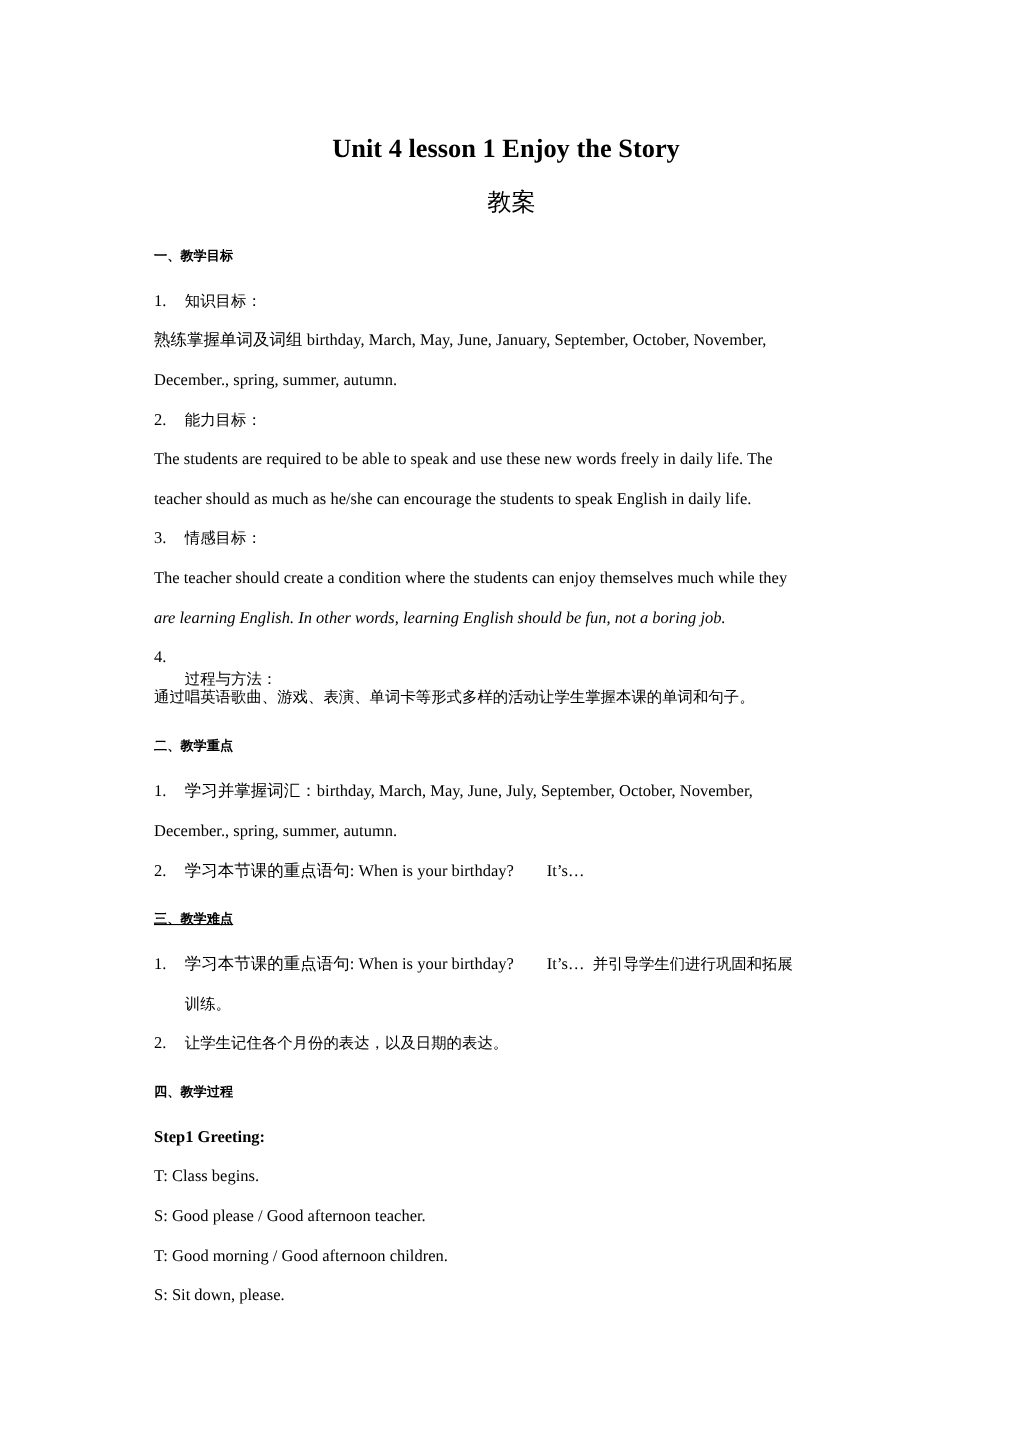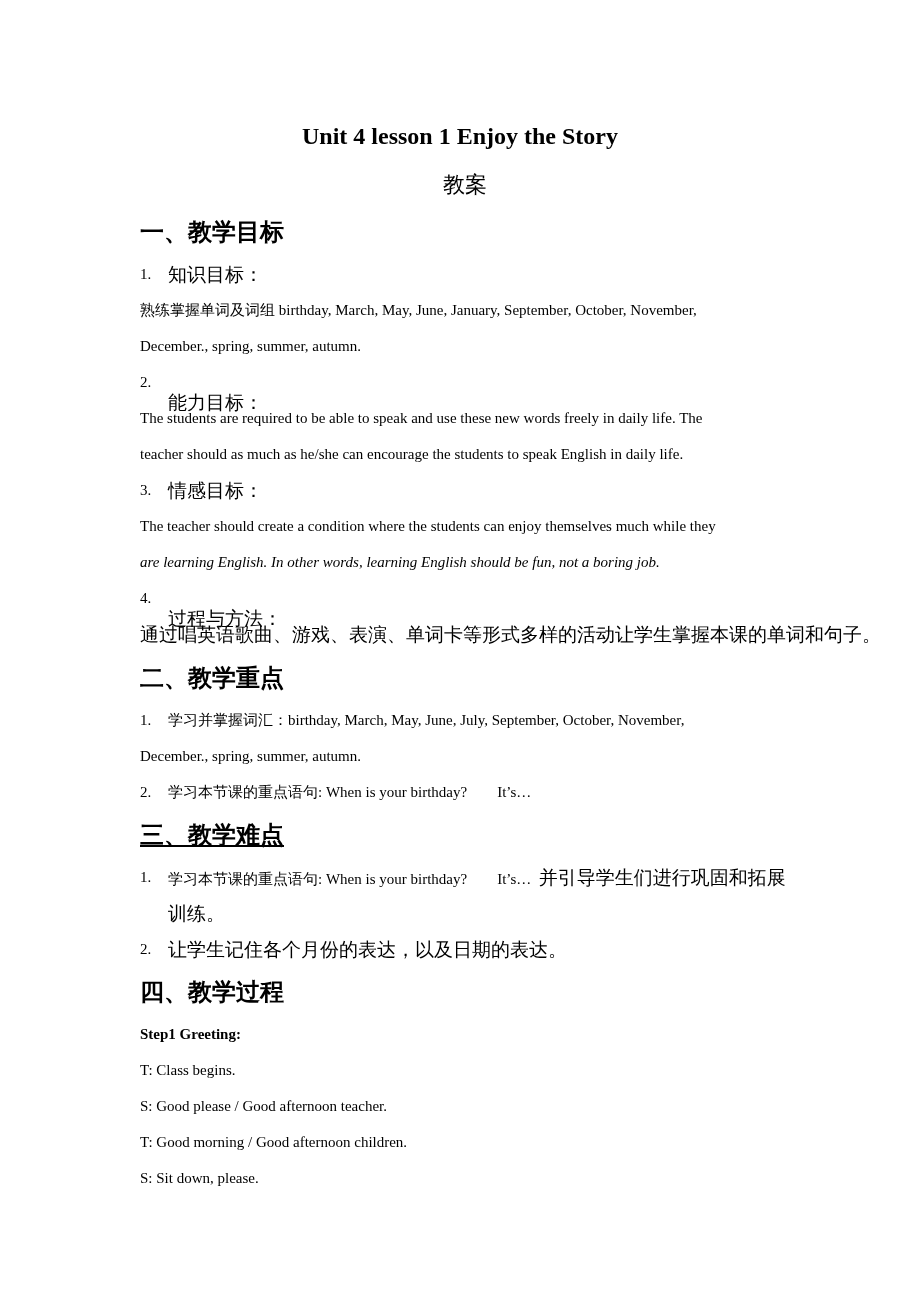--- a/index.html
+++ b/index.html
@@ -40,31 +40,31 @@
       width: 930px;
       text-align: center;
       font-family: "DejaVu Sans", sans-serif;
       font-weight: normal;
       font-size: 22px;
       line-height: 30px;
     }
     .h1 {
       left: 140px;
       font-family: "DejaVu Sans", sans-serif;
-      font-size: 24px;
+      font-size: 12px;
       line-height: 28px;
       font-weight: bold;
     }
     .body {
       font-size: 15px;
       line-height: 20px;
     }
     .cjk {
       font-family: "DejaVu Sans", sans-serif;
-      font-size: 19px;
+      font-size: 14px;
     }
     .num {
       left: 140px;
     }
     .li-text {
       left: 168px;
     }
     .para {
       left: 140px;
     }
@@ -85,21 +85,21 @@
   <div class="abs subtitle" style="top:170px;">教案</div>
 
   <div class="abs h1" style="top:218px;">一、教学目标</div>
 
   <div class="abs body num" style="top:264px;">1.</div>
   <div class="abs body cjk li-text" style="top:264px;">知识目标：</div>
   <div class="abs body para" style="top:300px;">熟练掌握单词及词组 birthday, March, May, June, January, September, October, November,</div>
   <div class="abs body para" style="top:336px;">December., spring, summer, autumn.</div>
 
   <div class="abs body num" style="top:372px;">2.</div>
-  <div class="abs body cjk li-text" style="top:392px;">能力目标：</div>
+  <div class="abs body cjk li-text" style="top:372px;">能力目标：</div>
   <div class="abs body para" style="top:408px;">The students are required to be able to speak and use these new words freely in daily life. The</div>
   <div class="abs body para" style="top:444px;">teacher should as much as he/she can encourage the students to speak English in daily life.</div>
 
   <div class="abs body num" style="top:480px;">3.</div>
   <div class="abs body cjk li-text" style="top:480px;">情感目标：</div>
   <div class="abs body para" style="top:516px;">The teacher should create a condition where the students can enjoy themselves much while they</div>
   <div class="abs body para" style="top:552px;font-style:italic;">are learning English. In other words, learning English should be fun, not a boring job.</div>
 
   <div class="abs body num" style="top:588px;">4.</div>
   <div class="abs body cjk li-text" style="top:588px;margin-top:20px;">过程与方法：</div>

